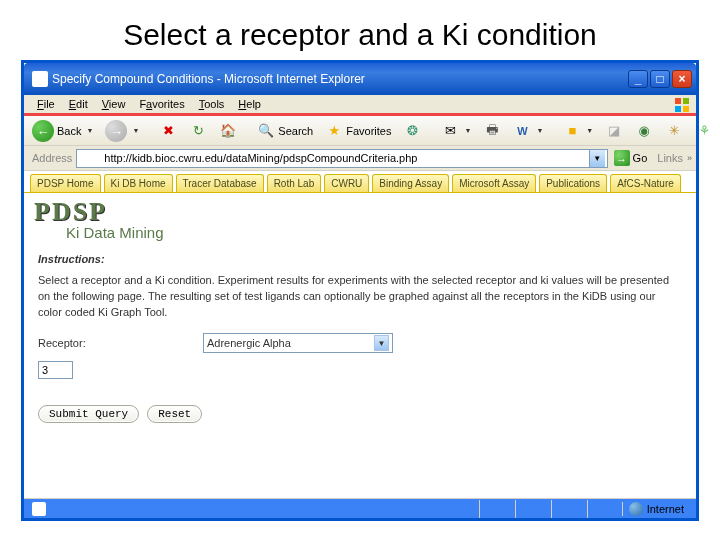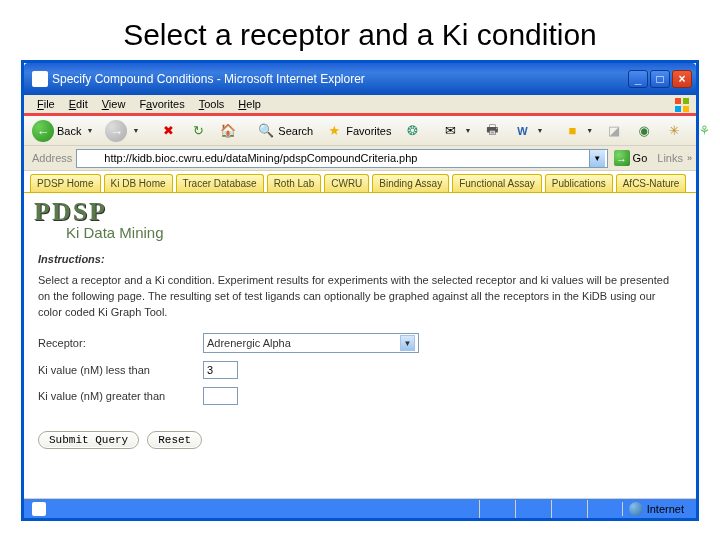--- a/index.html
+++ b/index.html
@@ -39,21 +39,21 @@
 .tab { background: linear-gradient(to bottom, #fff8c0, #f5e070); font-size: 10px; font-family: Verdana, sans-serif; padding: 3px 6px; color: #4a4a1a; border: 1px solid #d4b800; border-bottom: none; border-radius: 3px 3px 0 0; cursor: pointer; white-space: nowrap; }
 .content { background: #fff; height: 305px; padding: 0; overflow: hidden; position: relative; }
 .pdsp-logo { padding: 4px 10px; }
 .pdsp-logo-text { font-family: Georgia, serif; font-size: 26px; font-weight: bold; letter-spacing: 2px; color: #5a7a4a; text-shadow: 1px 1px 0 #333; }
 .pdsp-sub { font-family: Verdana, sans-serif; font-size: 15px; color: #5a7a4a; margin-left: 32px; margin-top: -3px; }
 .instructions-section { padding: 8px 14px; font-size: 11px; font-family: Verdana, sans-serif; color: #333; }
 .instructions-heading { font-weight: bold; margin-bottom: 8px; font-style: italic; }
 .instructions-body { line-height: 1.45; margin-bottom: 12px; }
 .form-row { display: flex; align-items: center; margin-bottom: 8px; }
 .form-label { width: 165px; color: #333; }
-.form-select { width: 216px; height: 20px; border: 1px solid #7f9db9; background: #fff; display: flex; align-items: center; font-size: 11px; padding: 0 3px; cursor: pointer; }
+.form-select { width: 190px; height: 20px; border: 1px solid #7f9db9; background: #fff; display: flex; align-items: center; font-size: 11px; padding: 0 3px; cursor: pointer; }
 .form-select-text { flex: 1; }
 .form-select-arrow { width: 15px; height: 16px; background: linear-gradient(to bottom, #d8eafc, #9cc6f0); border: 1px solid #a7c4e8; text-align: center; font-size: 8px; line-height: 16px; cursor: pointer; }
 .form-input { width: 35px; height: 18px; border: 1px solid #7f9db9; padding: 0 3px; font-size: 11px; font-family: Verdana, sans-serif; }
 .form-buttons { padding: 10px 14px; display: flex; gap: 8px; }
 .form-btn { background: linear-gradient(to bottom, #fefefe, #f0f0ea); border: 1px solid #aca899; border-radius: 9px; padding: 2px 10px; font-size: 11px; font-family: Liberation Mono, monospace; cursor: pointer; box-shadow: 0 0 0 1px #fff inset; }
 .status-bar { background: #3b82f6; height: 20px; display: flex; align-items: center; border-top: 1px solid #d4d0c8; font-size: 11px; font-family: Tahoma, sans-serif; }
 .status-left { flex: 1; padding: 0 4px; display:flex; align-items:center; gap:3px; }
 .status-cells { display: flex; gap:1px; }
 .status-cell { width: 35px; height: 18px; border-left: 1px solid #d4d0c8; }
 .status-zone { display: flex; align-items: center; gap: 4px; padding: 0 12px 0 6px; border-left: 1px solid #d4d0c8; }
@@ -171,21 +171,21 @@
     <span class="chevrons">»</span>
   </div>
 
   <div class="tab-bar">
     <div class="tab">PDSP Home</div>
     <div class="tab">Ki DB Home</div>
     <div class="tab">Tracer Database</div>
     <div class="tab">Roth Lab</div>
     <div class="tab">CWRU</div>
     <div class="tab">Binding Assay</div>
-    <div class="tab">Functional Assay</div>
+    <div class="tab">Microsoft Assay</div>
     <div class="tab">Publications</div>
     <div class="tab">AfCS-Nature</div>
   </div>
 
   <div class="content">
     <div class="pdsp-logo">
       <div class="pdsp-logo-text">PDSP</div>
       <div class="pdsp-sub">Ki Data Mining</div>
     </div>
 
@@ -195,28 +195,23 @@
 
       <div class="form-row">
         <span class="form-label">Receptor:</span>
         <div class="form-select">
           <span class="form-select-text">Adrenergic Alpha</span>
           <span class="form-select-arrow">▼</span>
         </div>
       </div>
 
       <div class="form-row">
-        <span class="form-label">Ki value (nM) less than</span>
         <input class="form-input" value="3" style="">
       </div>
 
-      <div class="form-row">
-        <span class="form-label">Ki value (nM) greater than</span>
-        <input class="form-input" value="" style="">
-      </div>
     </div>
 
     <div class="form-buttons">
       <button class="form-btn">Submit Query</button>
       <button class="form-btn">Reset</button>
     </div>
   </div>
 
   <div class="status-bar">
     <div class="status-left">

